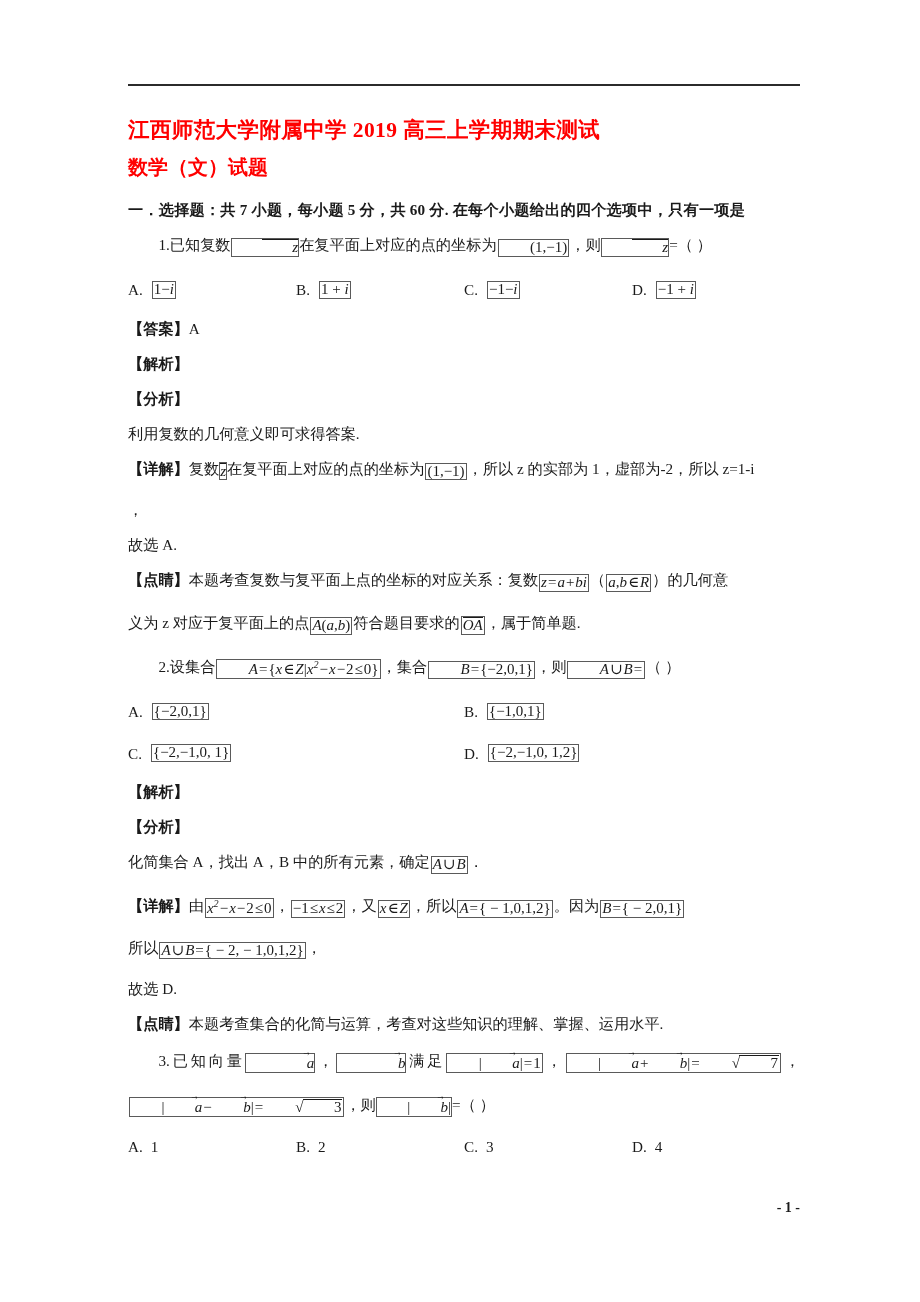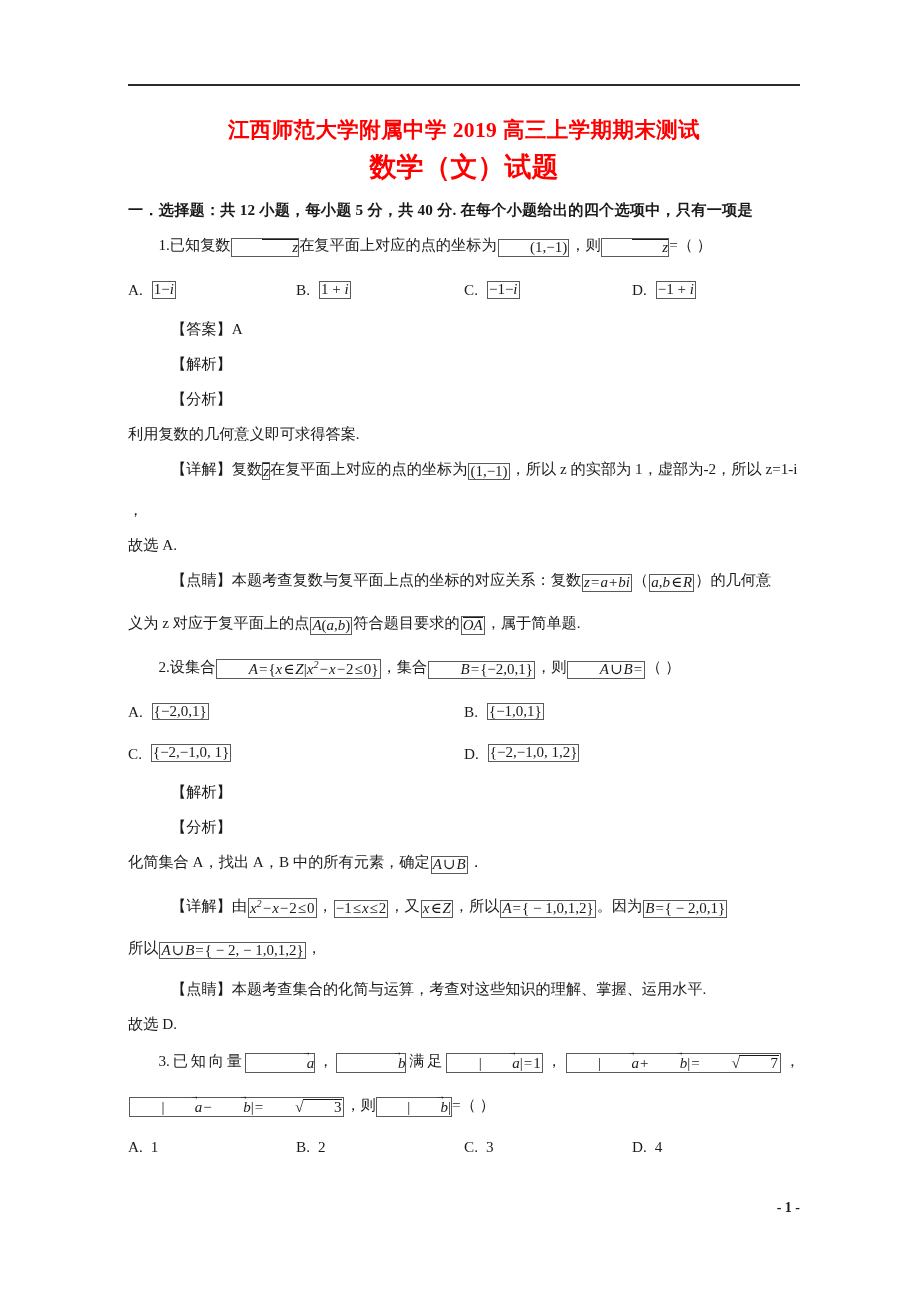--- a/index.html
+++ b/index.html
@@ -27,52 +27,52 @@
     width: 672px;
     height: 0;
     border-top: 2px solid #2b2b2b;
   }
   .content {
     position: absolute;
     left: 128px;
     top: 112px;
     width: 672px;
   }
-  .title-block { text-align: center; }
+  .title-block { text-align: left; }
   .doc-title {
     color: #ff0000;
     font-weight: bold;
     font-size: 21.5px;
     line-height: 36px;
     letter-spacing: 0.4px;
     margin: 0;
     white-space: nowrap;
   }
   .doc-subtitle {
     color: #ff0000;
     font-weight: bold;
-    font-size: 27px;
+    font-size: 20px;
     line-height: 38px;
     margin: 0 0 6px 0;
   }
 
   p.line {
     margin: 0;
     font-size: 15.2px;
     line-height: 35px;
     text-align: justify;
     text-justify: inter-ideograph;
     word-break: break-all;
   }
   p.sec-head {
     font-weight: bold;
     letter-spacing: 0.2px;
   }
   .indent2 { text-indent: 2em; }
-  .tag { font-weight: normal; margin-left: 43px; }
+  .tag { font-weight: bold; }
   .opt-row {
     margin: 0;
     font-size: 15.2px;
     line-height: 35px;
     display: flex;
   }
   .opt-row.two > .opt { width: 50%; display: flex; align-items: center; }
   .opt-row.four > .opt { width: 25%; display: flex; align-items: center; }
   .opt-row .olab { margin-right: 8px; white-space: nowrap; }
 
@@ -138,21 +138,21 @@
 
   <div class="header-rule"></div>
 
   <div class="content">
 
     <div class="title-block">
       <p class="doc-title">江西师范大学附属中学 2019 高三上学期期末测试</p>
       <p class="doc-subtitle">数学（文）试题</p>
     </div>
 
-    <p class="line sec-head">一．选择题：共 12 小题，每小题 5 分，共 40 分. 在每个小题给出的四个选项中，只有一项是</p>
+    <p class="line sec-head">一．选择题：共 7 小题，每小题 5 分，共 60 分. 在每个小题给出的四个选项中，只有一项是</p>
 
     <p class="line indent2">
       <span>1.</span><span>已知复数</span><span class="mt tight"><span class="ovl mi">z</span></span><span>在复平面上对应的点的坐标为</span><span class="mt"><span class="mn">(1,−1)</span></span><span>，则</span><span class="mt tight"><span class="ovl mi">z</span></span><span>=（        ）</span>
     </p>
 
     <div class="opt-row four">
       <div class="opt">
         <span class="olab">A.</span>
         <span class="mt"><span class="mn">1−</span><span class="mi">i</span></span>
       </div>
@@ -228,24 +228,24 @@
     <p class="line">
       <span>化简集合 A，找出 A，B 中的所有元素，确定</span><span class="mt"><span class="mi">A</span><span class="op">∪</span><span class="mi">B</span></span><span>．</span>
     </p>
 
     <p class="line">
       <span class="tag">【详解】</span><span>由</span><span class="mt"><span class="mi">x</span><sup class="ex">2</sup><span class="op">−</span><span class="mi">x</span><span class="op">−</span><span class="mn">2</span><span class="op">≤</span><span class="mn">0</span></span><span>，</span><span class="mt"><span class="mn">−1</span><span class="op">≤</span><span class="mi">x</span><span class="op">≤</span><span class="mn">2</span></span><span>，又</span><span class="mt"><span class="mi">x</span><span class="op">∈</span><span class="mi">Z</span></span><span>，所以</span><span class="mt"><span class="mi">A</span><span class="op">=</span><span class="mn">{ − 1,0,1,2}</span></span><span>。因为</span><span class="mt"><span class="mi">B</span><span class="op">=</span><span class="mn">{ − 2,0,1}</span></span>
     </p>
     <p class="line">
       <span>所以</span><span class="mt"><span class="mi">A</span><span class="op">∪</span><span class="mi">B</span><span class="op">=</span><span class="mn">{ − 2, − 1,0,1,2}</span></span><span>，</span>
     </p>
+    <p class="line">故选 D.</p>
     <p class="line">
       <span class="tag">【点睛】</span><span>本题考查集合的化简与运算，考查对这些知识的理解、掌握、运用水平.</span>
     </p>
-    <p class="line">故选 D.</p>
 
     <p class="line indent2">
       <span>3.</span><span>已知向量</span><span class="mt tight"><span class="vec mi">a</span></span><span>，</span><span class="mt tight"><span class="vec mi">b</span></span><span>满足</span><span class="mt"><span class="mn">|</span><span class="vec mi">a</span><span class="mn">|</span><span class="op">=</span><span class="mn">1</span></span><span>，</span><span class="mt"><span class="mn">|</span><span class="vec mi">a</span><span class="op">+</span><span class="vec mi">b</span><span class="mn">|</span><span class="op">=</span><span class="sqrt"><span class="rad">√</span><span class="rx">7</span></span></span><span>，</span><span class="mt"><span class="mn">|</span><span class="vec mi">a</span><span class="op">−</span><span class="vec mi">b</span><span class="mn">|</span><span class="op">=</span><span class="sqrt"><span class="rad">√</span><span class="rx">3</span></span></span><span>，则</span><span class="mt tight"><span class="mn">|</span><span class="vec mi">b</span><span class="mn">|</span></span><span>=（        ）</span>
     </p>
 
     <div class="opt-row four">
       <div class="opt">
         <span class="olab">A.</span>
         <span>1</span>
       </div>

